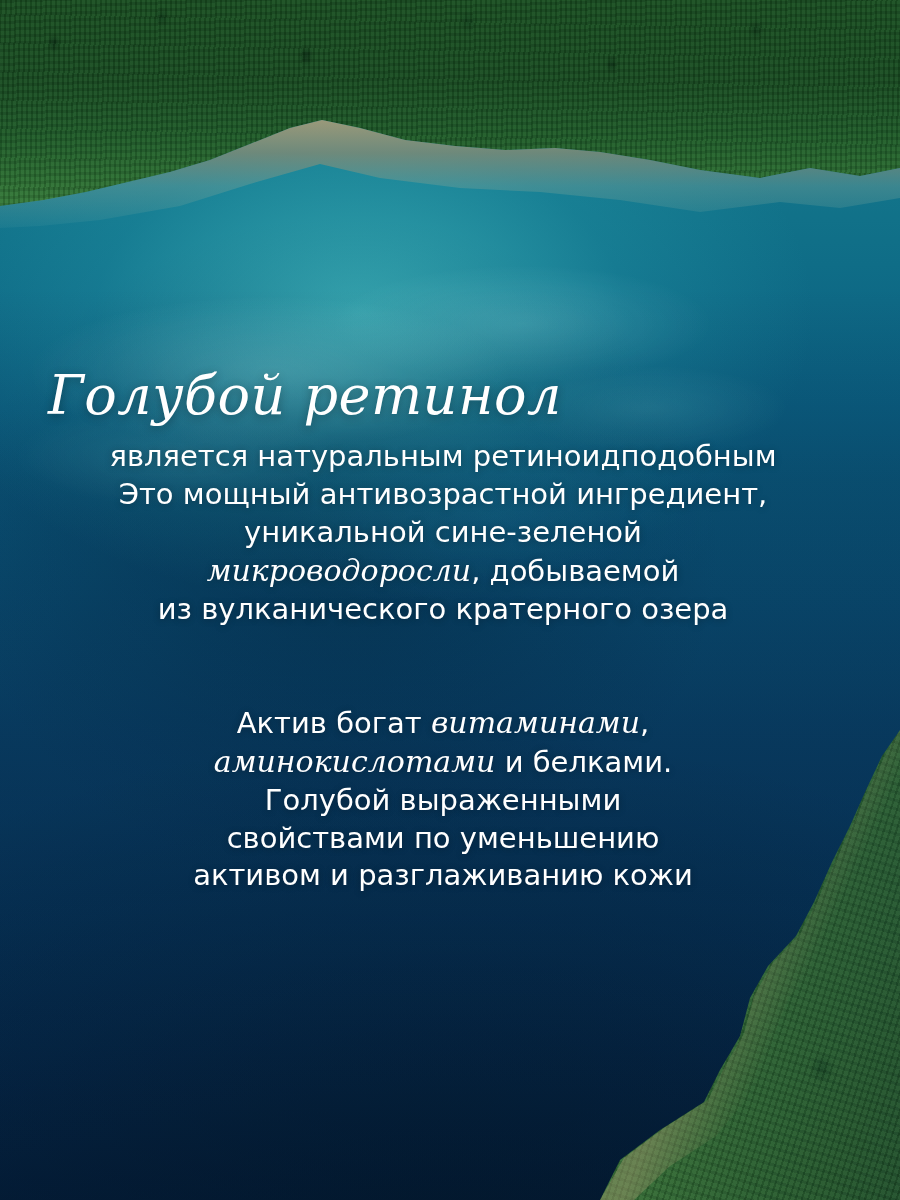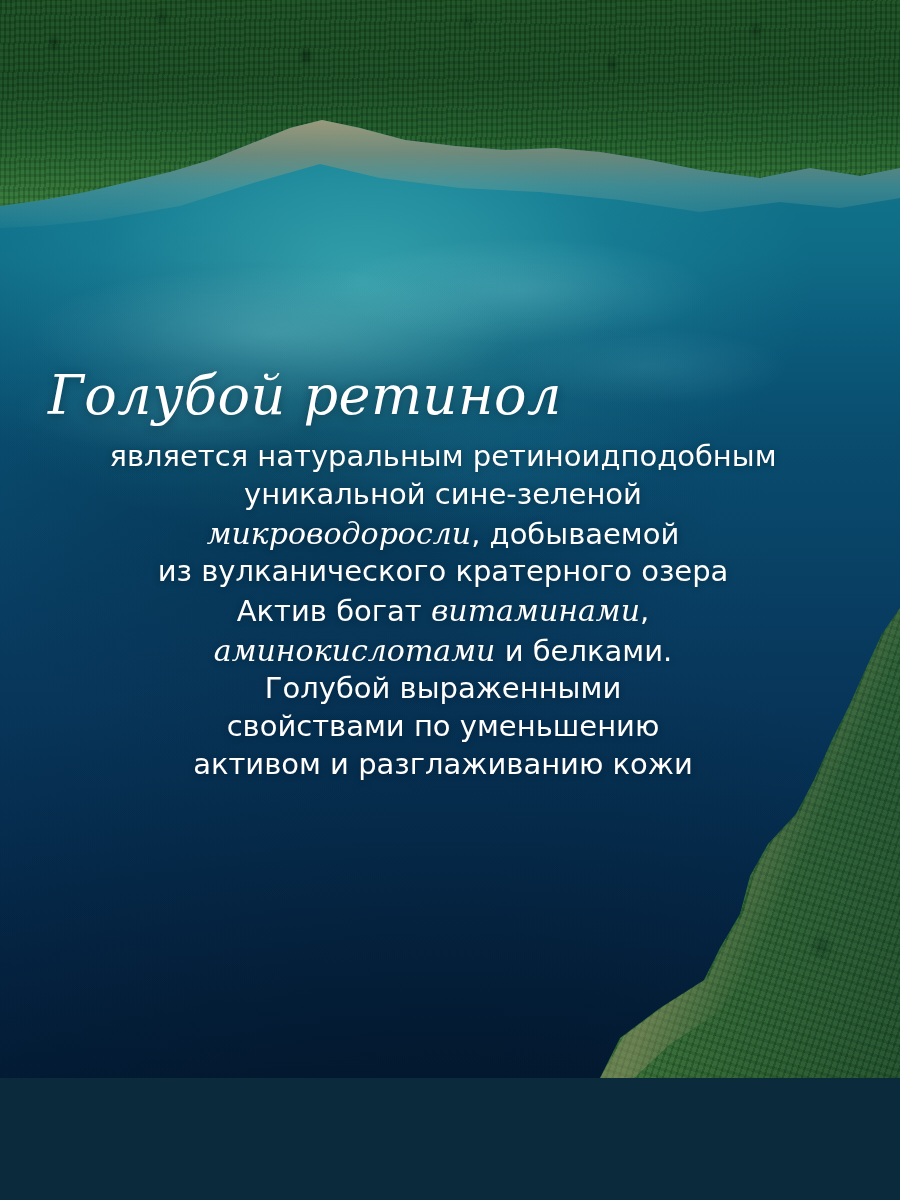--- a/index.html
+++ b/index.html
@@ -3,21 +3,21 @@
 <meta charset="utf-8">
 <style>
   html, body {
     margin: 0;
     padding: 0;
     background: #0b2b3d;
   }
   .poster {
     position: relative;
     width: 900px;
-    height: 1078px;
+    height: 1200px;
     overflow: hidden;
     font-family: "Liberation Sans", sans-serif;
     background: #0d4c63;
   }
 
   
   .bg {
     position: absolute;
     inset: 0;
     background:
@@ -187,20 +187,21 @@
     font-weight: 400;
     margin: 0;
     text-shadow: 0 1px 7px rgba(0,0,0,0.30);
   }
   .para .ital {
     font-family: "DejaVu Serif", "Liberation Serif", serif;
     font-style: italic;
     font-size: 30px;
   }
   .para-2 {
+    margin-top: 74px;
   }
   .line { display: block; text-align: center; }
 </style>
 </head>
 <body>
 
 <div class="poster">
 
   <div class="bg"></div>
   <div class="bg-streaks"></div>
@@ -209,20 +210,21 @@
   <div class="forest-right"></div>
   <div class="shore-right"></div>
   <div class="tint"></div>
 
   <div class="content">
 
     <h1 class="headline">Голубой ретинол</h1>
 
     <p class="para para-1">
       <span class="line">является натуральным ретиноидподобным</span>
+      <span class="line">Это мощный антивозрастной ингредиент,</span>
       <span class="line">уникальной сине-зеленой</span>
       <span class="line"><span class="ital">микроводоросли</span><span>, добываемой</span></span>
       <span class="line">из вулканического кратерного озера</span>
     </p>
 
     <p class="para para-2">
       <span class="line"><span>Актив богат </span><span class="ital">витаминами</span><span>,</span></span>
       <span class="line"><span class="ital">аминокислотами</span><span> и белками.</span></span>
       <span class="line">Голубой выраженными</span>
       <span class="line">свойствами по уменьшению</span>

